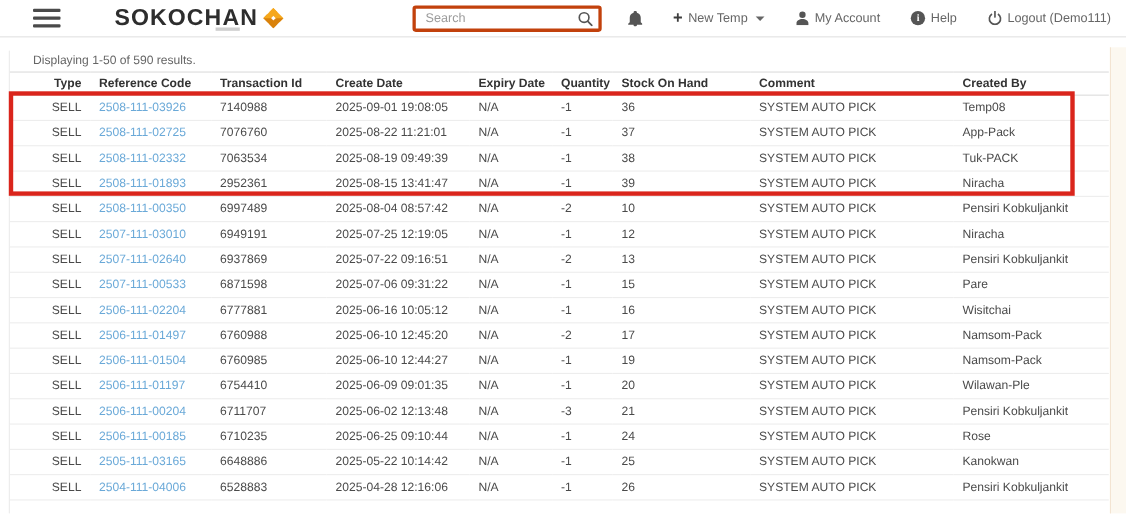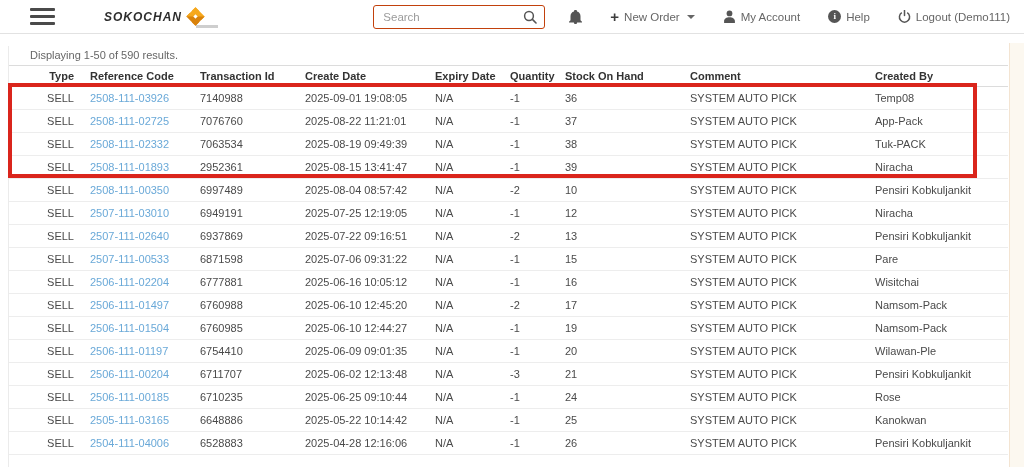--- a/index.html
+++ b/index.html
@@ -10,33 +10,33 @@
   }
   
   .topbar {
     position:relative; z-index:3; height:34px; background:#fff;
     border-bottom:1px solid #e2e2e2; display:flex; align-items:center;
     padding:0 14px 0 30px;
   }
   .hamburger { width:26px; cursor:pointer; }
   .hamburger span { display:block; width:25px; height:3px; background:#4a4a4a; margin:4px 0; border-radius:1px; }
   .logo { display:flex; align-items:center; margin-left:48px; }
-  .logo-text { font-size:12px; font-weight:bold; letter-spacing:1px; color:#2d2d2d; line-height:1;font-style:italic; }
+  .logo-text { font-size:21px; font-weight:bold; letter-spacing:1px; color:#2d2d2d; line-height:1; }
   .logo-tagline { position:absolute; margin-top:19px; margin-left:92px; width:22px; height:3px; background:#b9b9b9; opacity:.7; }
   .logo-diamond {
     width:13px; height:13px; margin-left:7px; transform:rotate(45deg);
     border-style:solid; border-width:5px;
     border-color:#f6a81c #d9820b #d9820b #f6a81c; background:#fff;
   }
   .search-wrap {
     margin-left:auto; margin-right:24px; position:relative;
     width:172px; height:24px;
   }
   .search-wrap input {
-    width:100%; height:100%; border:1px solid #c2410c; border-radius:3px;
+    width:100%; height:100%; border:3px solid #c2410c; border-radius:3px;
     padding:0 28px 0 9px; font-size:11.5px; color:#444; outline:none;
     font-family:"Liberation Sans", sans-serif;
   }
   .search-wrap input::placeholder { color:#9b9b9b; }
   .search-icon { position:absolute; right:8px; top:5px; cursor:pointer; }
   .nav { display:flex; align-items:center; gap:28px; color:#666; font-size:11.5px; }
   .nav-item { display:flex; align-items:center; gap:5px; cursor:pointer; white-space:nowrap; }
   .nav-item svg { display:block; }
   .plus-glyph { font-size:15px; font-weight:bold; color:#3d3d3d; line-height:1; margin-top:-1px; }
   .caret { width:0; height:0; border-left:4px solid transparent; border-right:4px solid transparent; border-top:4px solid #666; margin-left:2px; }
@@ -97,21 +97,21 @@
     </div>
 
     <div class="nav">
       <div class="nav-item">
         <svg width="13" height="14" viewBox="0 0 13 14">
             <path fill="#555" d="M6.5 14c.9 0 1.6-.7 1.6-1.6H4.9c0 .9.7 1.6 1.6 1.6zm5-3.7V6.2c0-2.3-1.3-4.2-3.5-4.7V1C8 .4 7.3 0 6.5 0S5 .4 5 1v.5C2.8 2 1.5 3.9 1.5 6.2v4.1L0 11.7v.8h13v-.8l-1.5-1.4z"></path>
           </svg>
       </div>
       <div class="nav-item">
         <span class="plus-glyph">+</span>
-        <span>New Order</span>
+        <span>New Temp</span>
         <span class="caret"></span>
       </div>
       <div class="nav-item">
         <svg width="13" height="13" viewBox="0 0 13 13">
             <circle cx="6.5" cy="3.4" r="2.9" fill="#555"></circle>
             <path fill="#555" d="M6.5 7.2c-3 0-5.4 1.6-5.4 3.8v2h10.8v-2c0-2.2-2.4-3.8-5.4-3.8z"></path>
           </svg>
         <span>My Account</span>
       </div>
       <div class="nav-item">

